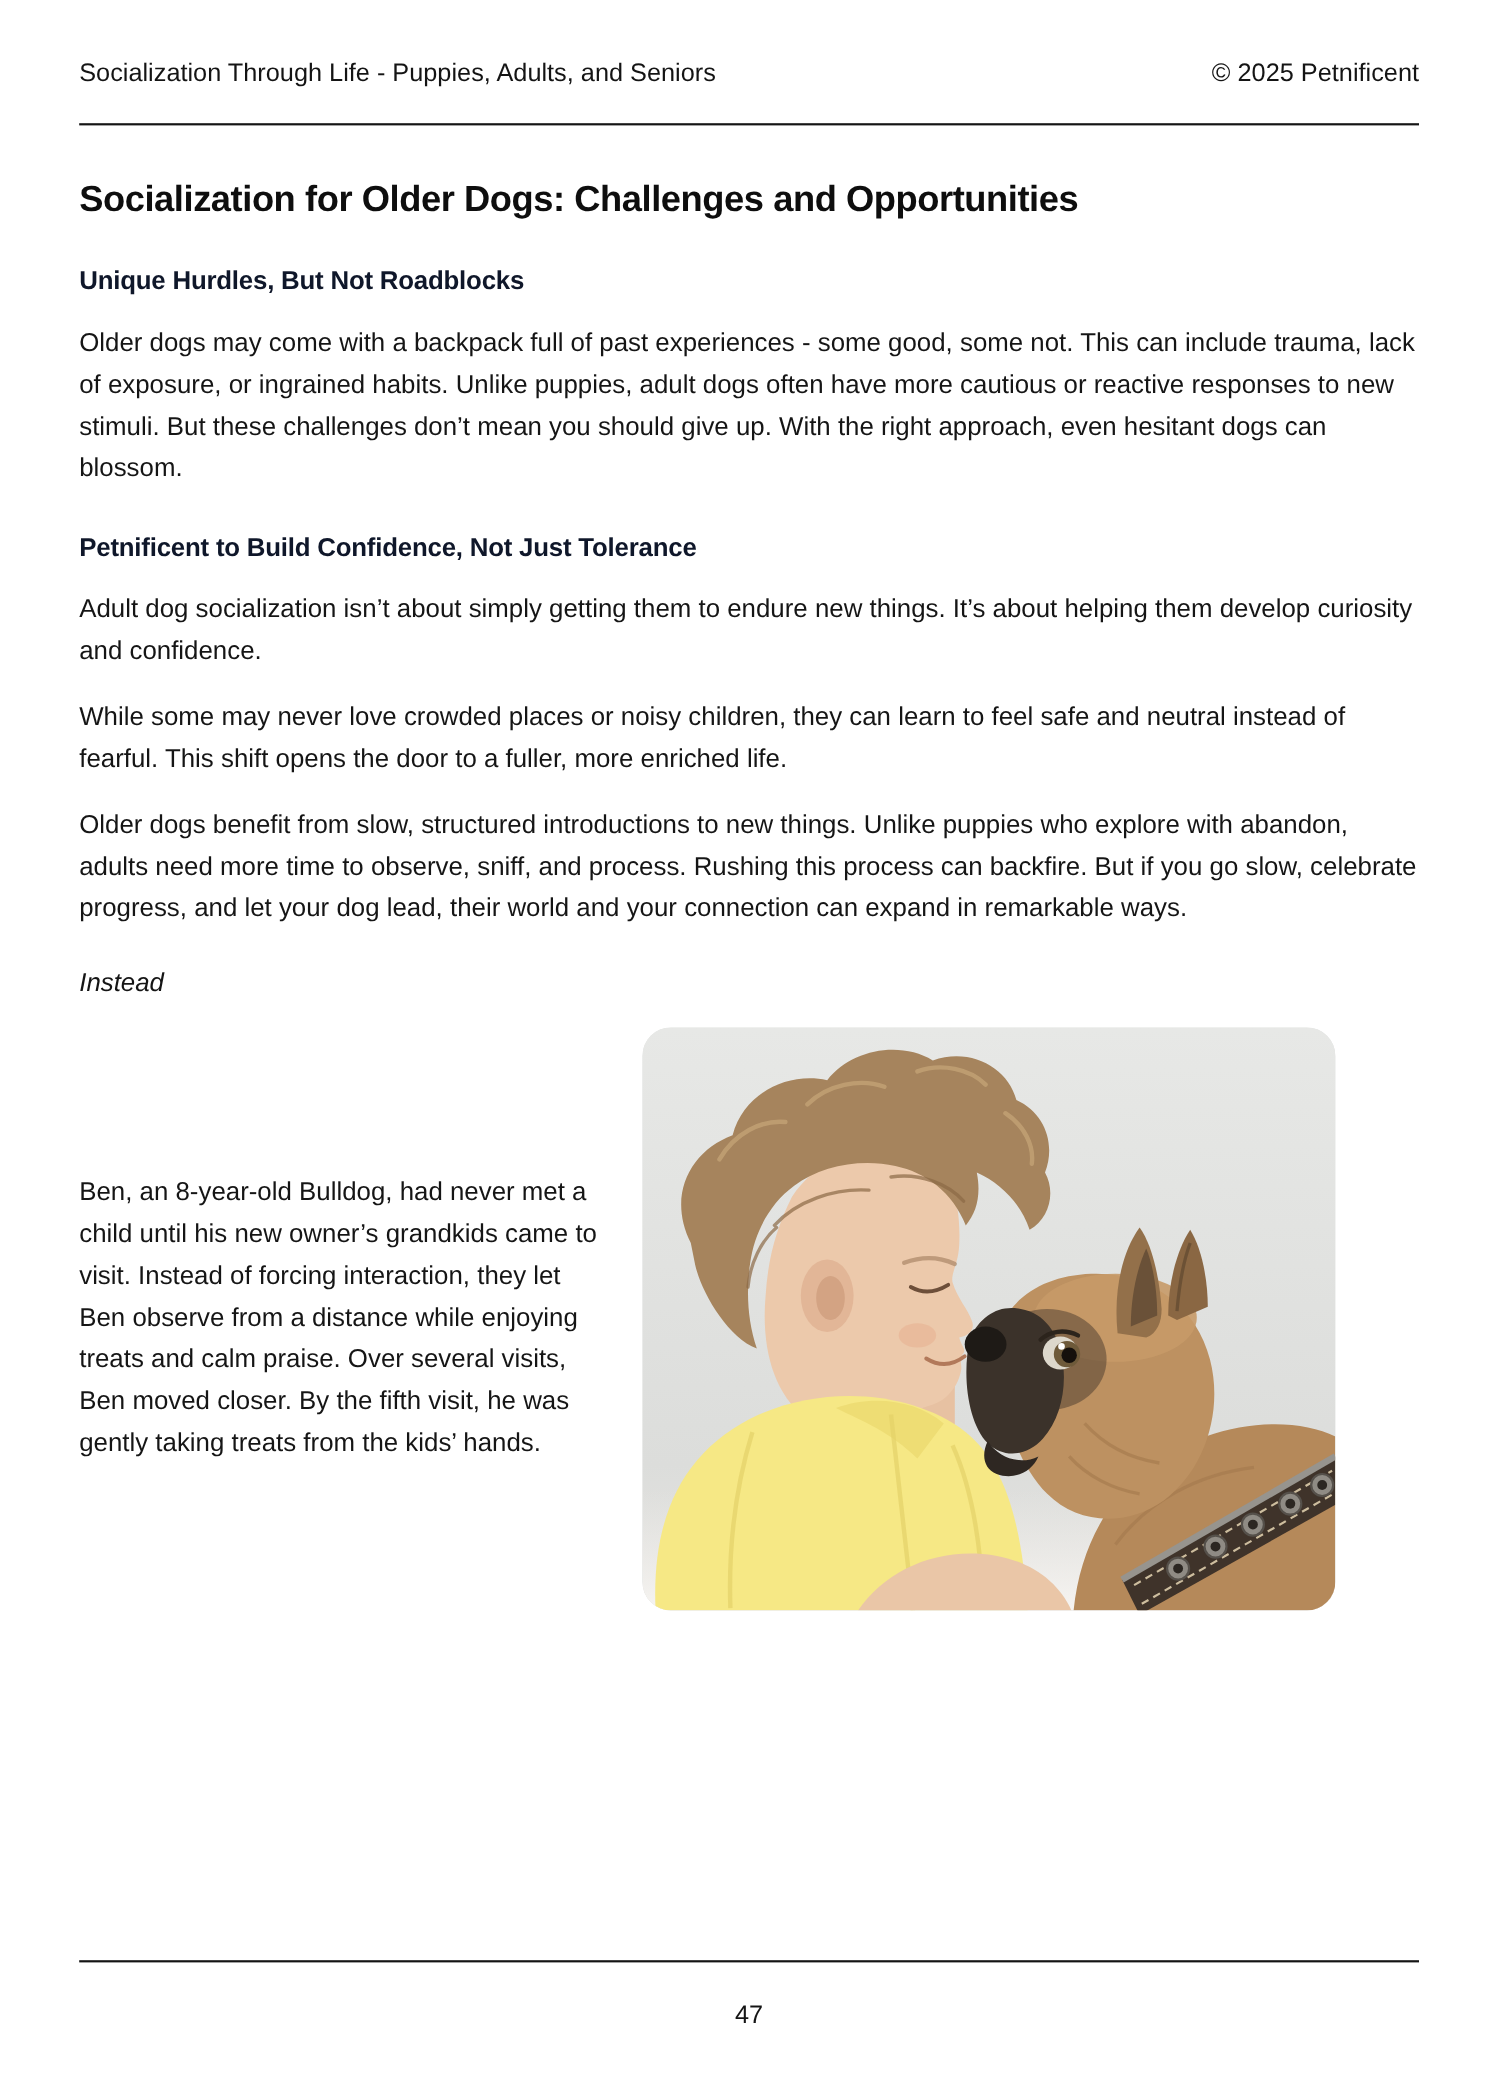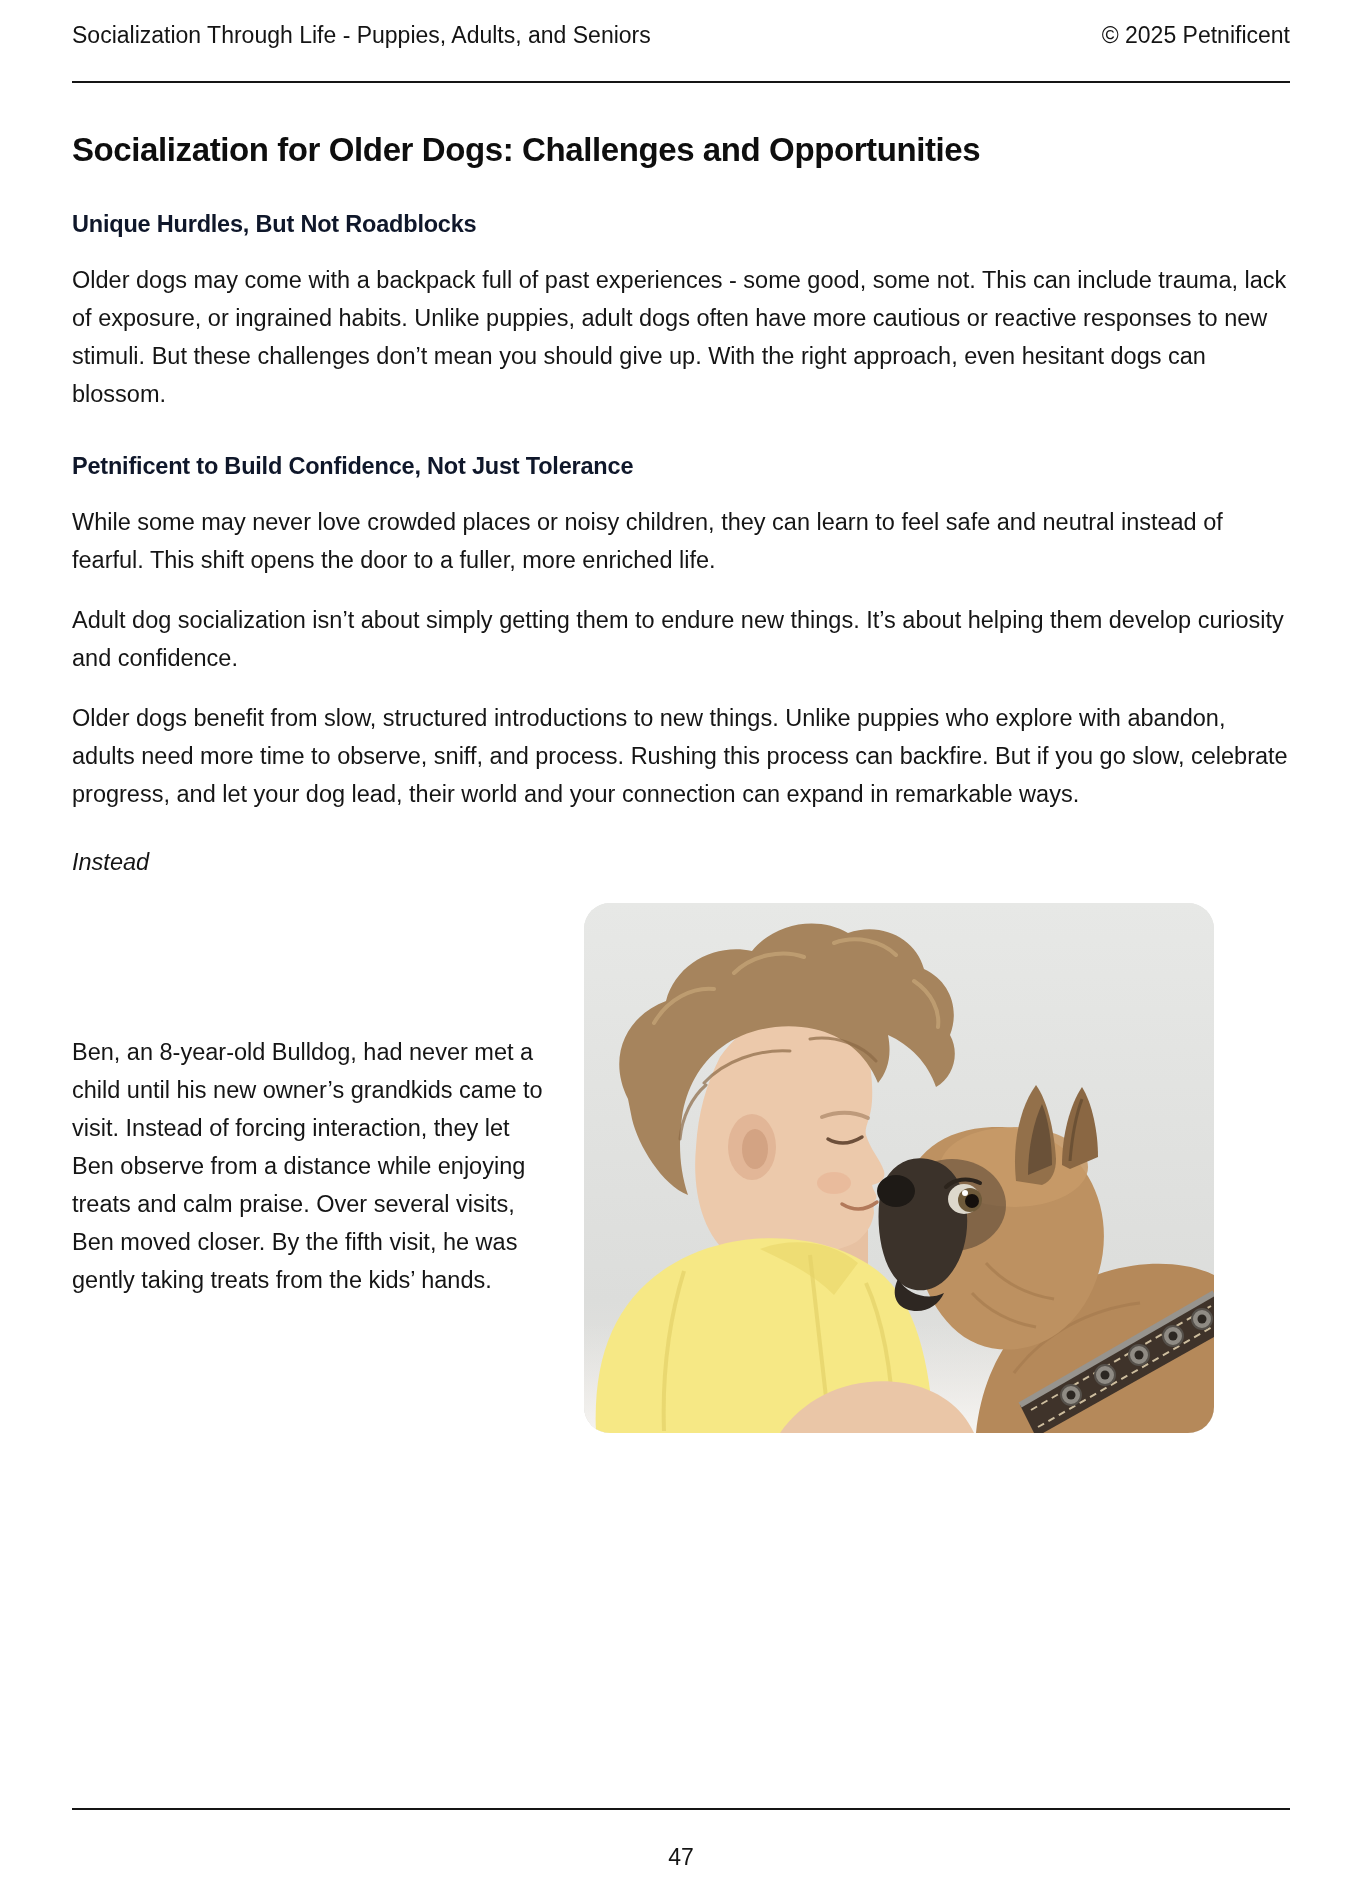--- a/index.html
+++ b/index.html
@@ -9,21 +9,22 @@
     box-sizing:border-box;
     padding:0 72px;
     background:#ffffff;
     color:#151515;
     font-family:"Liberation Sans", sans-serif;
     display:flex;flex-direction:column;
     overflow:hidden;
   }
   .hdr{
     display:flex;justify-content:space-between;align-items:baseline;
-    font-size:23px;line-height:28px;font-weight:400;color:#141414;margin-top:21px;
+    padding-top:52px;
+    font-size:23px;line-height:28px;font-weight:400;color:#141414;
   }
   .rule{border:none;border-top:2px solid #151515;margin:32px 0 0 0;width:100%;}
   h1.title{
     margin:46px 0 0 0;
     font-size:33px;line-height:42px;font-weight:700;letter-spacing:-0.4px;color:#0e0e0e;
   }
   h2.subhead{
     margin:38px 0 0 0;
     font-size:23.5px;line-height:30px;font-weight:700;letter-spacing:-0.2px;color:#0f172a;
   }
@@ -46,21 +47,21 @@
   .example-row p.body{margin:0;flex:0 0 472px;}
   figure.photo{
     margin:4px 0 0 0;flex:0 0 630px;width:630px;height:530px;
     border-radius:26px;overflow:hidden;background:#e2e3e1;
   }
   figure.photo svg{display:block;}
   .ftr{margin-top:auto;}
   .ftr .rule{margin:0;}
   .pagenum{
     text-align:center;font-size:23px;line-height:26px;color:#151515;
-    margin-top:34px;padding-bottom:20px;
+    margin-top:34px;padding-bottom:46px;
   }
 </style>
 </head>
 <body>
 
 <div class="page">
 
   <header class="hdr">
     <span>Socialization Through Life - Puppies, Adults, and Seniors</span>
     <span>© 2025 Petnificent</span>
@@ -69,22 +70,22 @@
   <hr class="rule">
 
   <main>
 
     <h1 class="title">Socialization for Older Dogs: Challenges and Opportunities</h1>
 
     <h2 class="subhead">Unique Hurdles, But Not Roadblocks</h2>
     <p class="body">Older dogs may come with a backpack full of past experiences - some good, some not. This can include trauma, lack of exposure, or ingrained habits. Unlike puppies, adult dogs often have more cautious or reactive responses to new stimuli. But these challenges don’t mean you should give up. With the right approach, even hesitant dogs can blossom.</p>
 
     <h2 class="subhead">Petnificent to Build Confidence, Not Just Tolerance</h2>
+    <p class="body">Adult dog socialization isn’t about simply getting them to endure new things. It’s about helping them develop curiosity and confidence.</p>
     <p class="body">While some may never love crowded places or noisy children, they can learn to feel safe and neutral instead of fearful. This shift opens the door to a fuller, more enriched life.</p>
-    <p class="body">Adult dog socialization isn’t about simply getting them to endure new things. It’s about helping them develop curiosity and confidence.</p>
 
     <p class="body">Older dogs benefit from slow, structured introductions to new things. Unlike puppies who explore with abandon, adults need more time to observe, sniff, and process. Rushing this process can backfire. But if you go slow, celebrate progress, and let your dog lead, their world and your connection can expand in remarkable ways.</p>
 
     <p class="example-label">Instead</p>
 
     <div class="example-row">
       <p class="body">Ben, an 8-year-old Bulldog, had never met a child until his new owner’s grandkids came to visit. Instead of forcing interaction, they let Ben observe from a distance while enjoying treats and calm praise. Over several visits, Ben moved closer. By the fifth visit, he was gently taking treats from the kids’ hands.</p>
 
       <figure class="photo" aria-label="A young boy in a yellow shirt nose to nose with a fawn French Bulldog wearing a studded collar">
         <svg viewBox="0 0 630 530" width="630" height="530">

